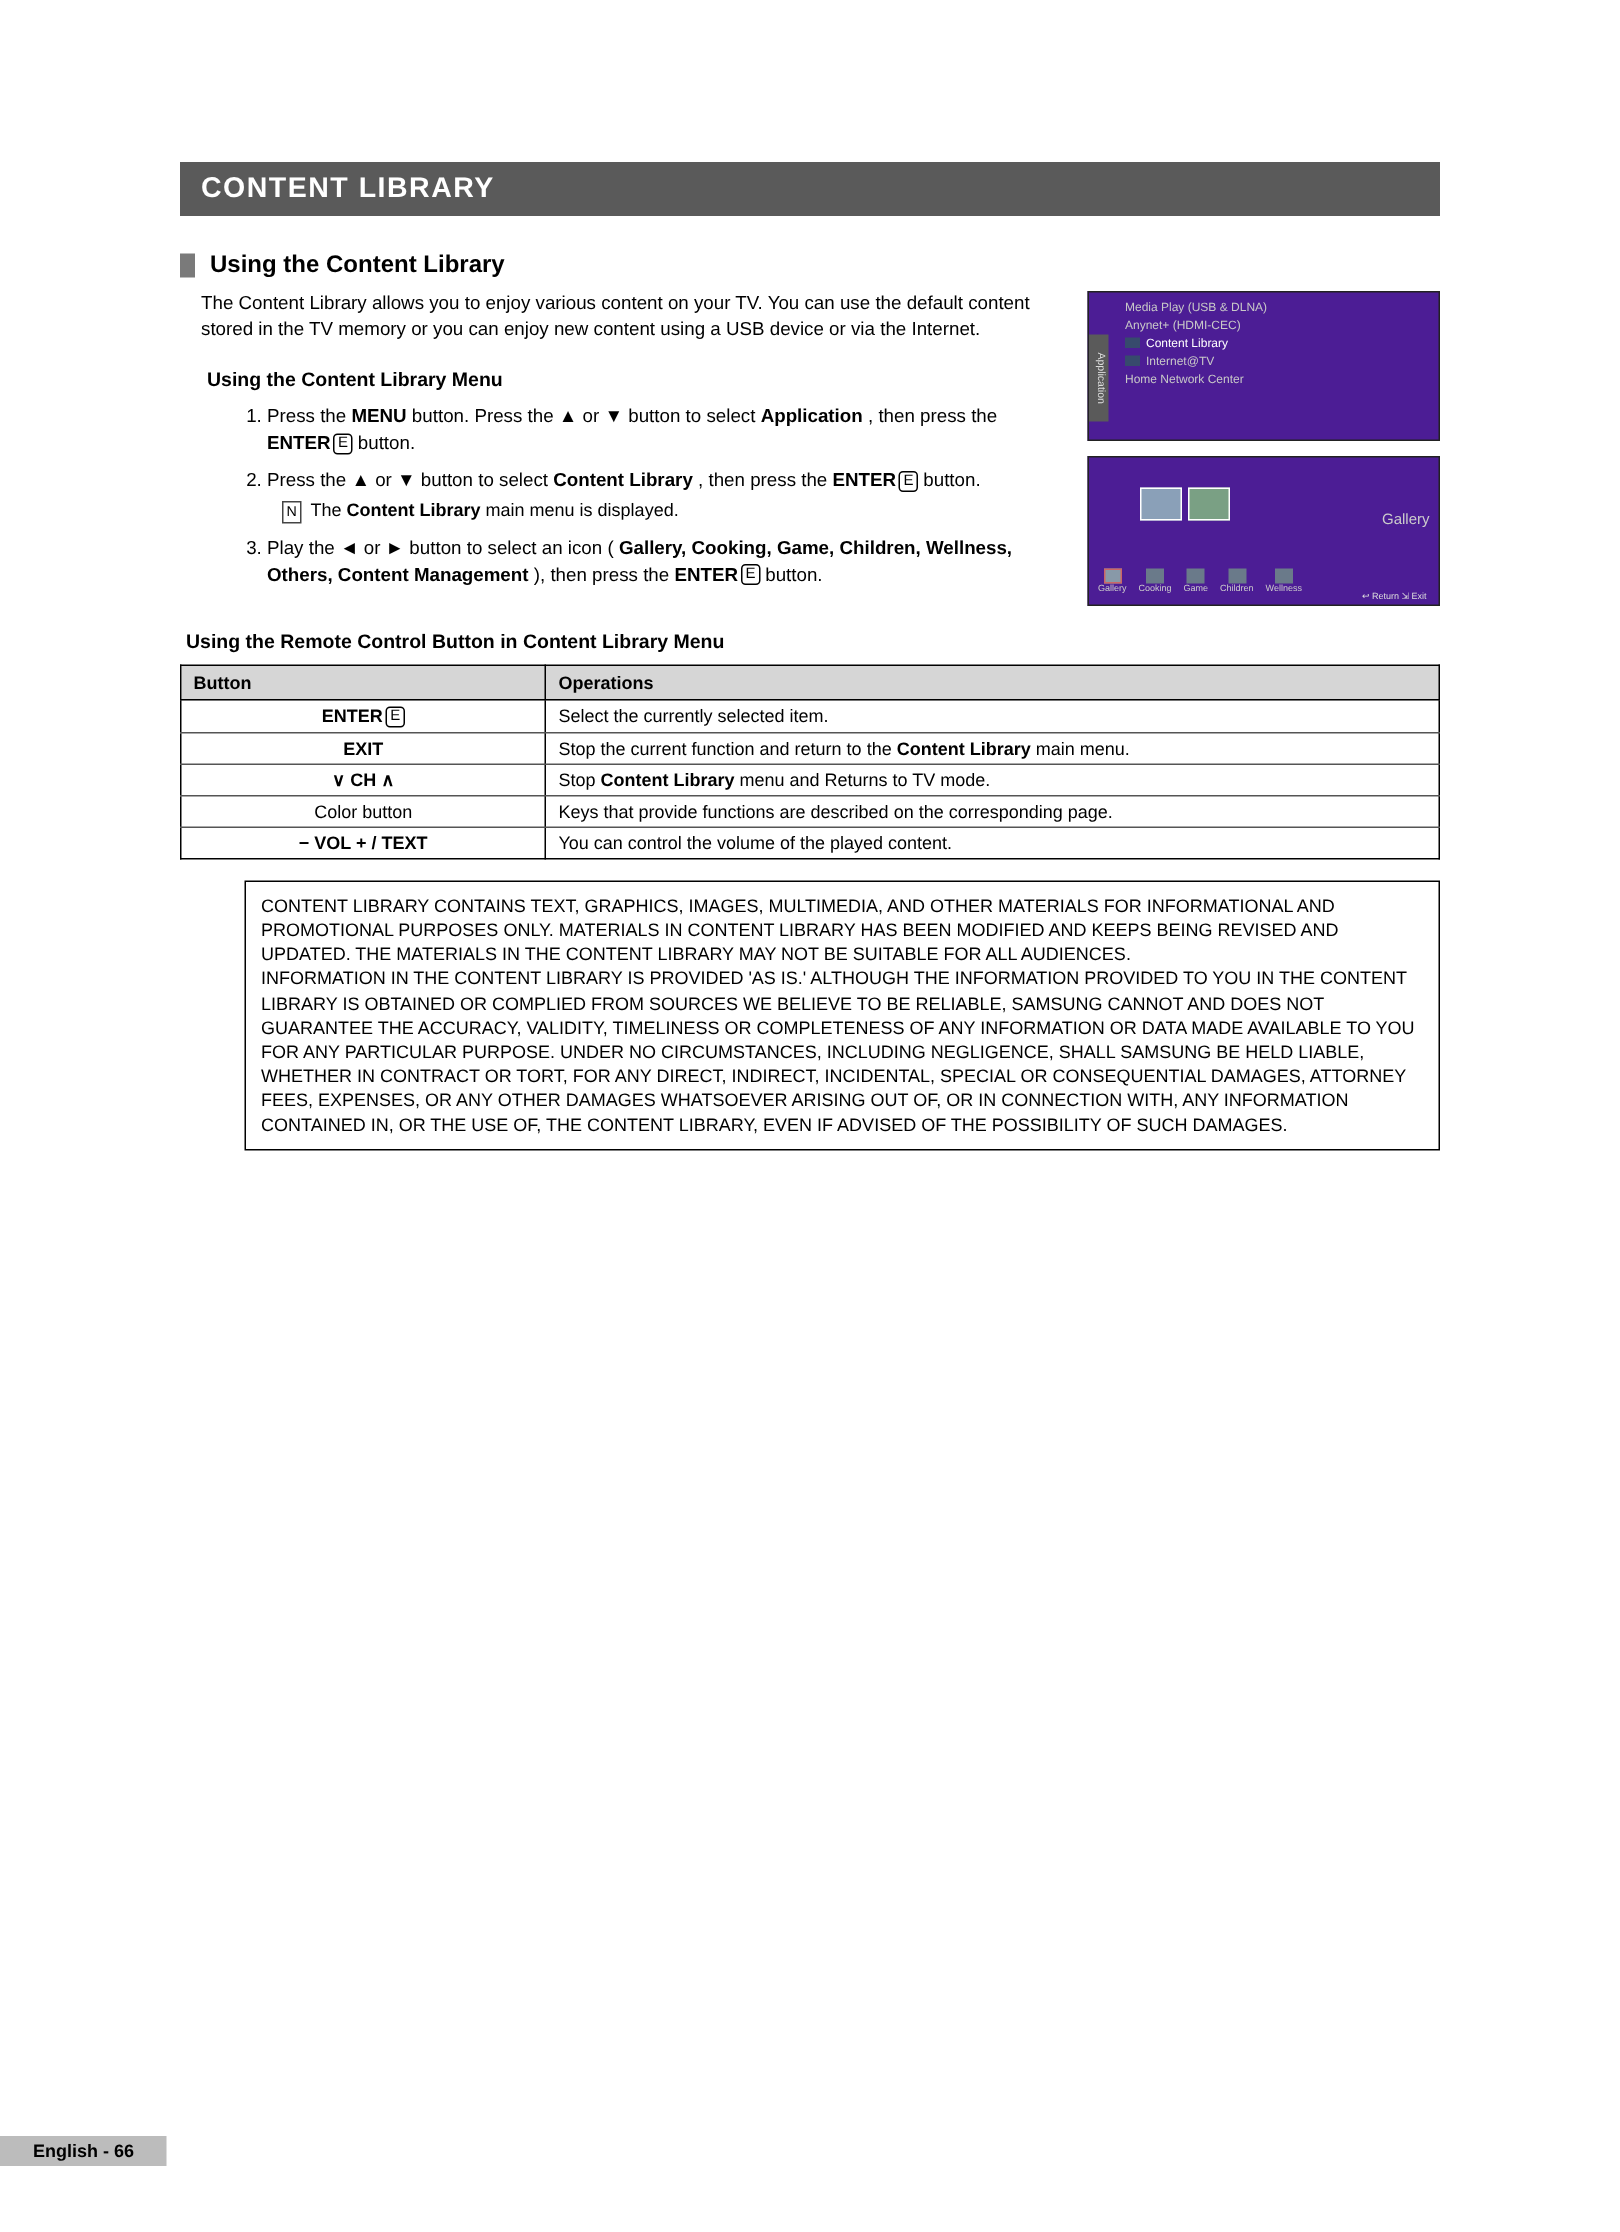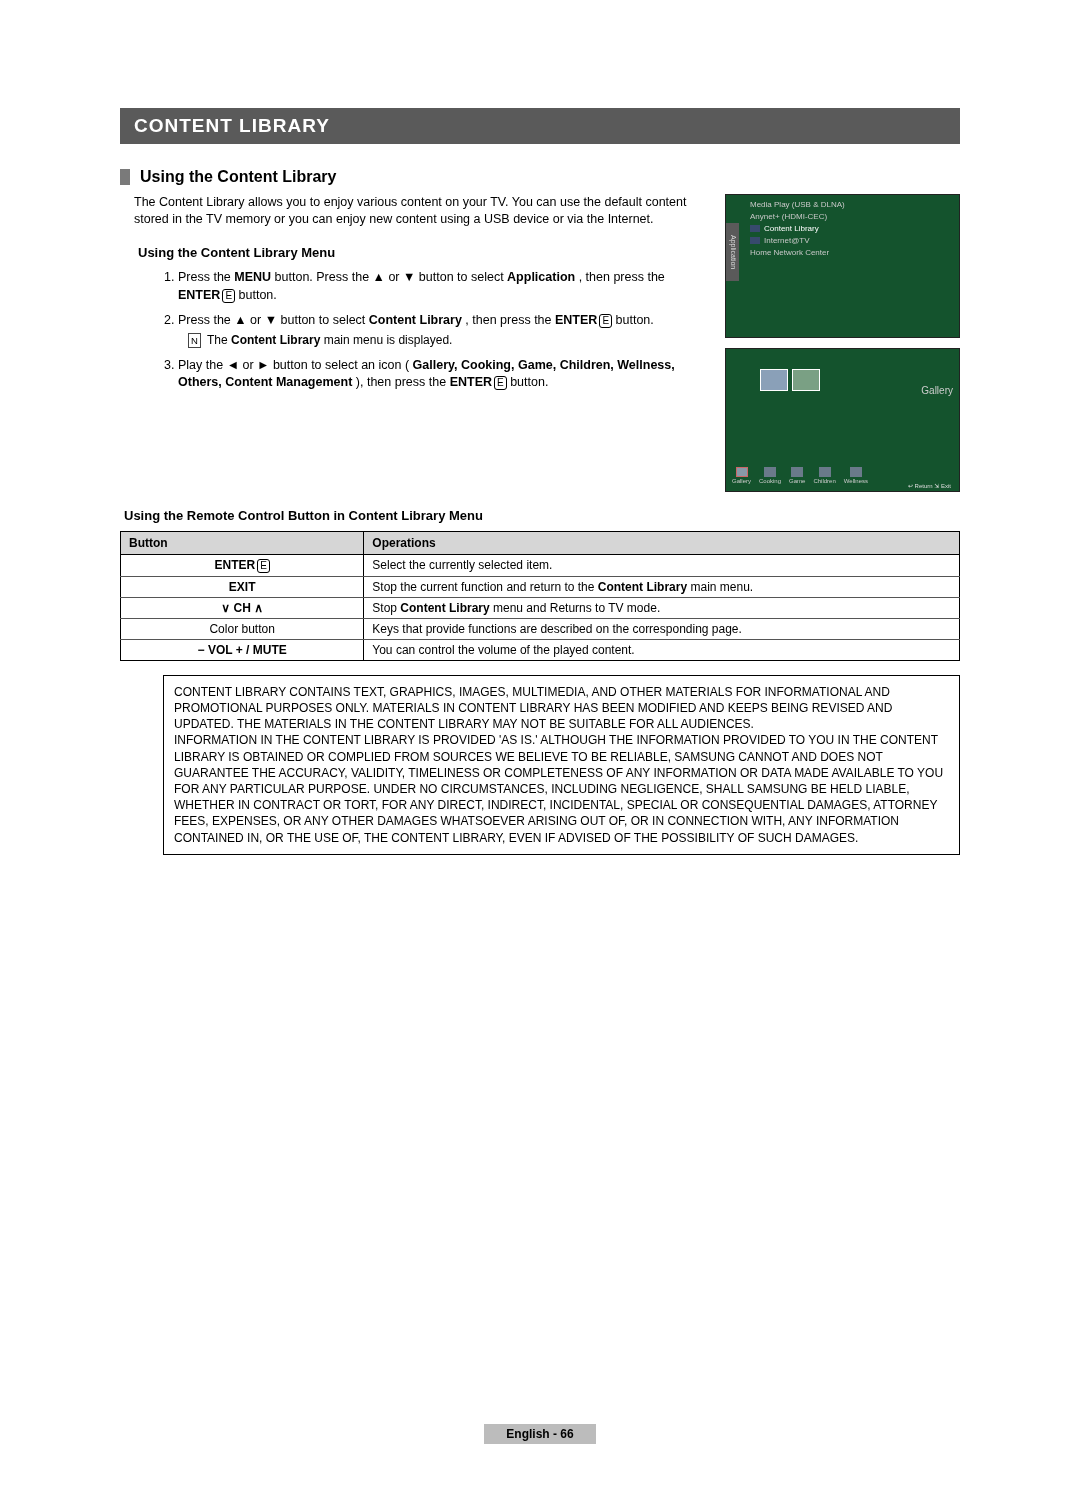--- a/index.html
+++ b/index.html
@@ -25,23 +25,23 @@
   .section-row { display: flex; align-items: center; gap: 10px; margin-bottom: 8px; }
   .section-bullet {
     width: 10px; height: 16px;
     background: #7a7a7a;
   }
   .section-title { font-size: 16px; font-weight: bold; }
   .intro-row { display: flex; gap: 12px; }
   .intro-text { flex: 1; line-height: 1.35; padding-left: 14px; padding-right: 4px; }
   .thumb-col { width: 235px; display: flex; flex-direction: column; gap: 10px; }
   .thumb {
-    background: #14532d; color: #ddd; font-size: 8px; line-height: 1.25;
+    background: #4c1d95; color: #ddd; font-size: 8px; line-height: 1.25;
     padding: 4px 6px; border: 1px solid #222; position: relative;
-    height: 144px;
+    height: 100px;
   }
   .thumb1-tab {
     background: #5a5a5a; color: #ddd; writing-mode: vertical-rl;
     font-size: 7px; padding: 2px; position: absolute; left: 0; top: 28px;
     height: 58px; text-align: center;
   }
   .thumb1-content { padding-left: 18px; }
   .thumb1-item { padding: 1px 0; color: #c8c8c8; }
   .thumb1-item.sel { color: #fff; }
   .thumb1-dot {
@@ -94,21 +94,21 @@
   }
   table.control tr:last-child td { border-bottom: 1px solid #000; }
   .col-btn { width: 29%; text-align: center; }
   table.control td.col-btn { text-align: center; }
 
   .disclaimer {
     border: 1px solid #000; margin-top: 14px; padding: 8px 10px;
     font-size: 12px; line-height: 1.35; margin-left: 43px;
   }
   .footer {
-    position: absolute; bottom: 44px; left: 0; right: 0; text-align: center;
+    position: absolute; bottom: 44px; left: 0; right: 0; 
   }
   .footer-inner {
     display: inline-block; background: #bcbcbc; font-weight: bold;
     font-size: 12px; padding: 3px 22px;
   }
   .bold { font-weight: bold; }
 </style>
 </head>
 <body>
 
@@ -231,21 +231,21 @@
           <span>Stop </span>
           <span class="bold">Content Library</span>
           <span> menu and Returns to TV mode.</span>
         </td>
       </tr>
       <tr>
         <td class="col-btn">Color button</td>
         <td>Keys that provide functions are described on the corresponding page.</td>
       </tr>
       <tr>
-        <td class="col-btn bold">− VOL +  / MUTE</td>
+        <td class="col-btn bold">− VOL +  / TEXT</td>
         <td>You can control the volume of the played content.</td>
       </tr>
     </tbody>
   </table>
 
   <div class="disclaimer">
     <div>CONTENT LIBRARY CONTAINS TEXT, GRAPHICS, IMAGES, MULTIMEDIA, AND OTHER MATERIALS FOR INFORMATIONAL AND PROMOTIONAL PURPOSES ONLY. MATERIALS IN CONTENT LIBRARY HAS BEEN MODIFIED AND KEEPS BEING REVISED AND UPDATED. THE MATERIALS IN THE CONTENT LIBRARY MAY NOT BE SUITABLE FOR ALL AUDIENCES.</div>
     <div>INFORMATION IN THE CONTENT LIBRARY IS PROVIDED 'AS IS.' ALTHOUGH THE INFORMATION PROVIDED TO YOU IN THE CONTENT LIBRARY IS OBTAINED OR COMPLIED FROM SOURCES WE BELIEVE TO BE RELIABLE, SAMSUNG CANNOT AND DOES NOT GUARANTEE THE ACCURACY, VALIDITY, TIMELINESS OR COMPLETENESS OF ANY INFORMATION OR DATA MADE AVAILABLE TO YOU FOR ANY PARTICULAR PURPOSE. UNDER NO CIRCUMSTANCES, INCLUDING NEGLIGENCE, SHALL SAMSUNG BE HELD LIABLE, WHETHER IN CONTRACT OR TORT, FOR ANY DIRECT, INDIRECT, INCIDENTAL, SPECIAL OR CONSEQUENTIAL DAMAGES, ATTORNEY FEES, EXPENSES, OR ANY OTHER DAMAGES WHATSOEVER ARISING OUT OF, OR IN CONNECTION WITH, ANY INFORMATION CONTAINED IN, OR THE USE OF, THE CONTENT LIBRARY, EVEN IF ADVISED OF THE POSSIBILITY OF SUCH DAMAGES.</div>
   </div>
 

